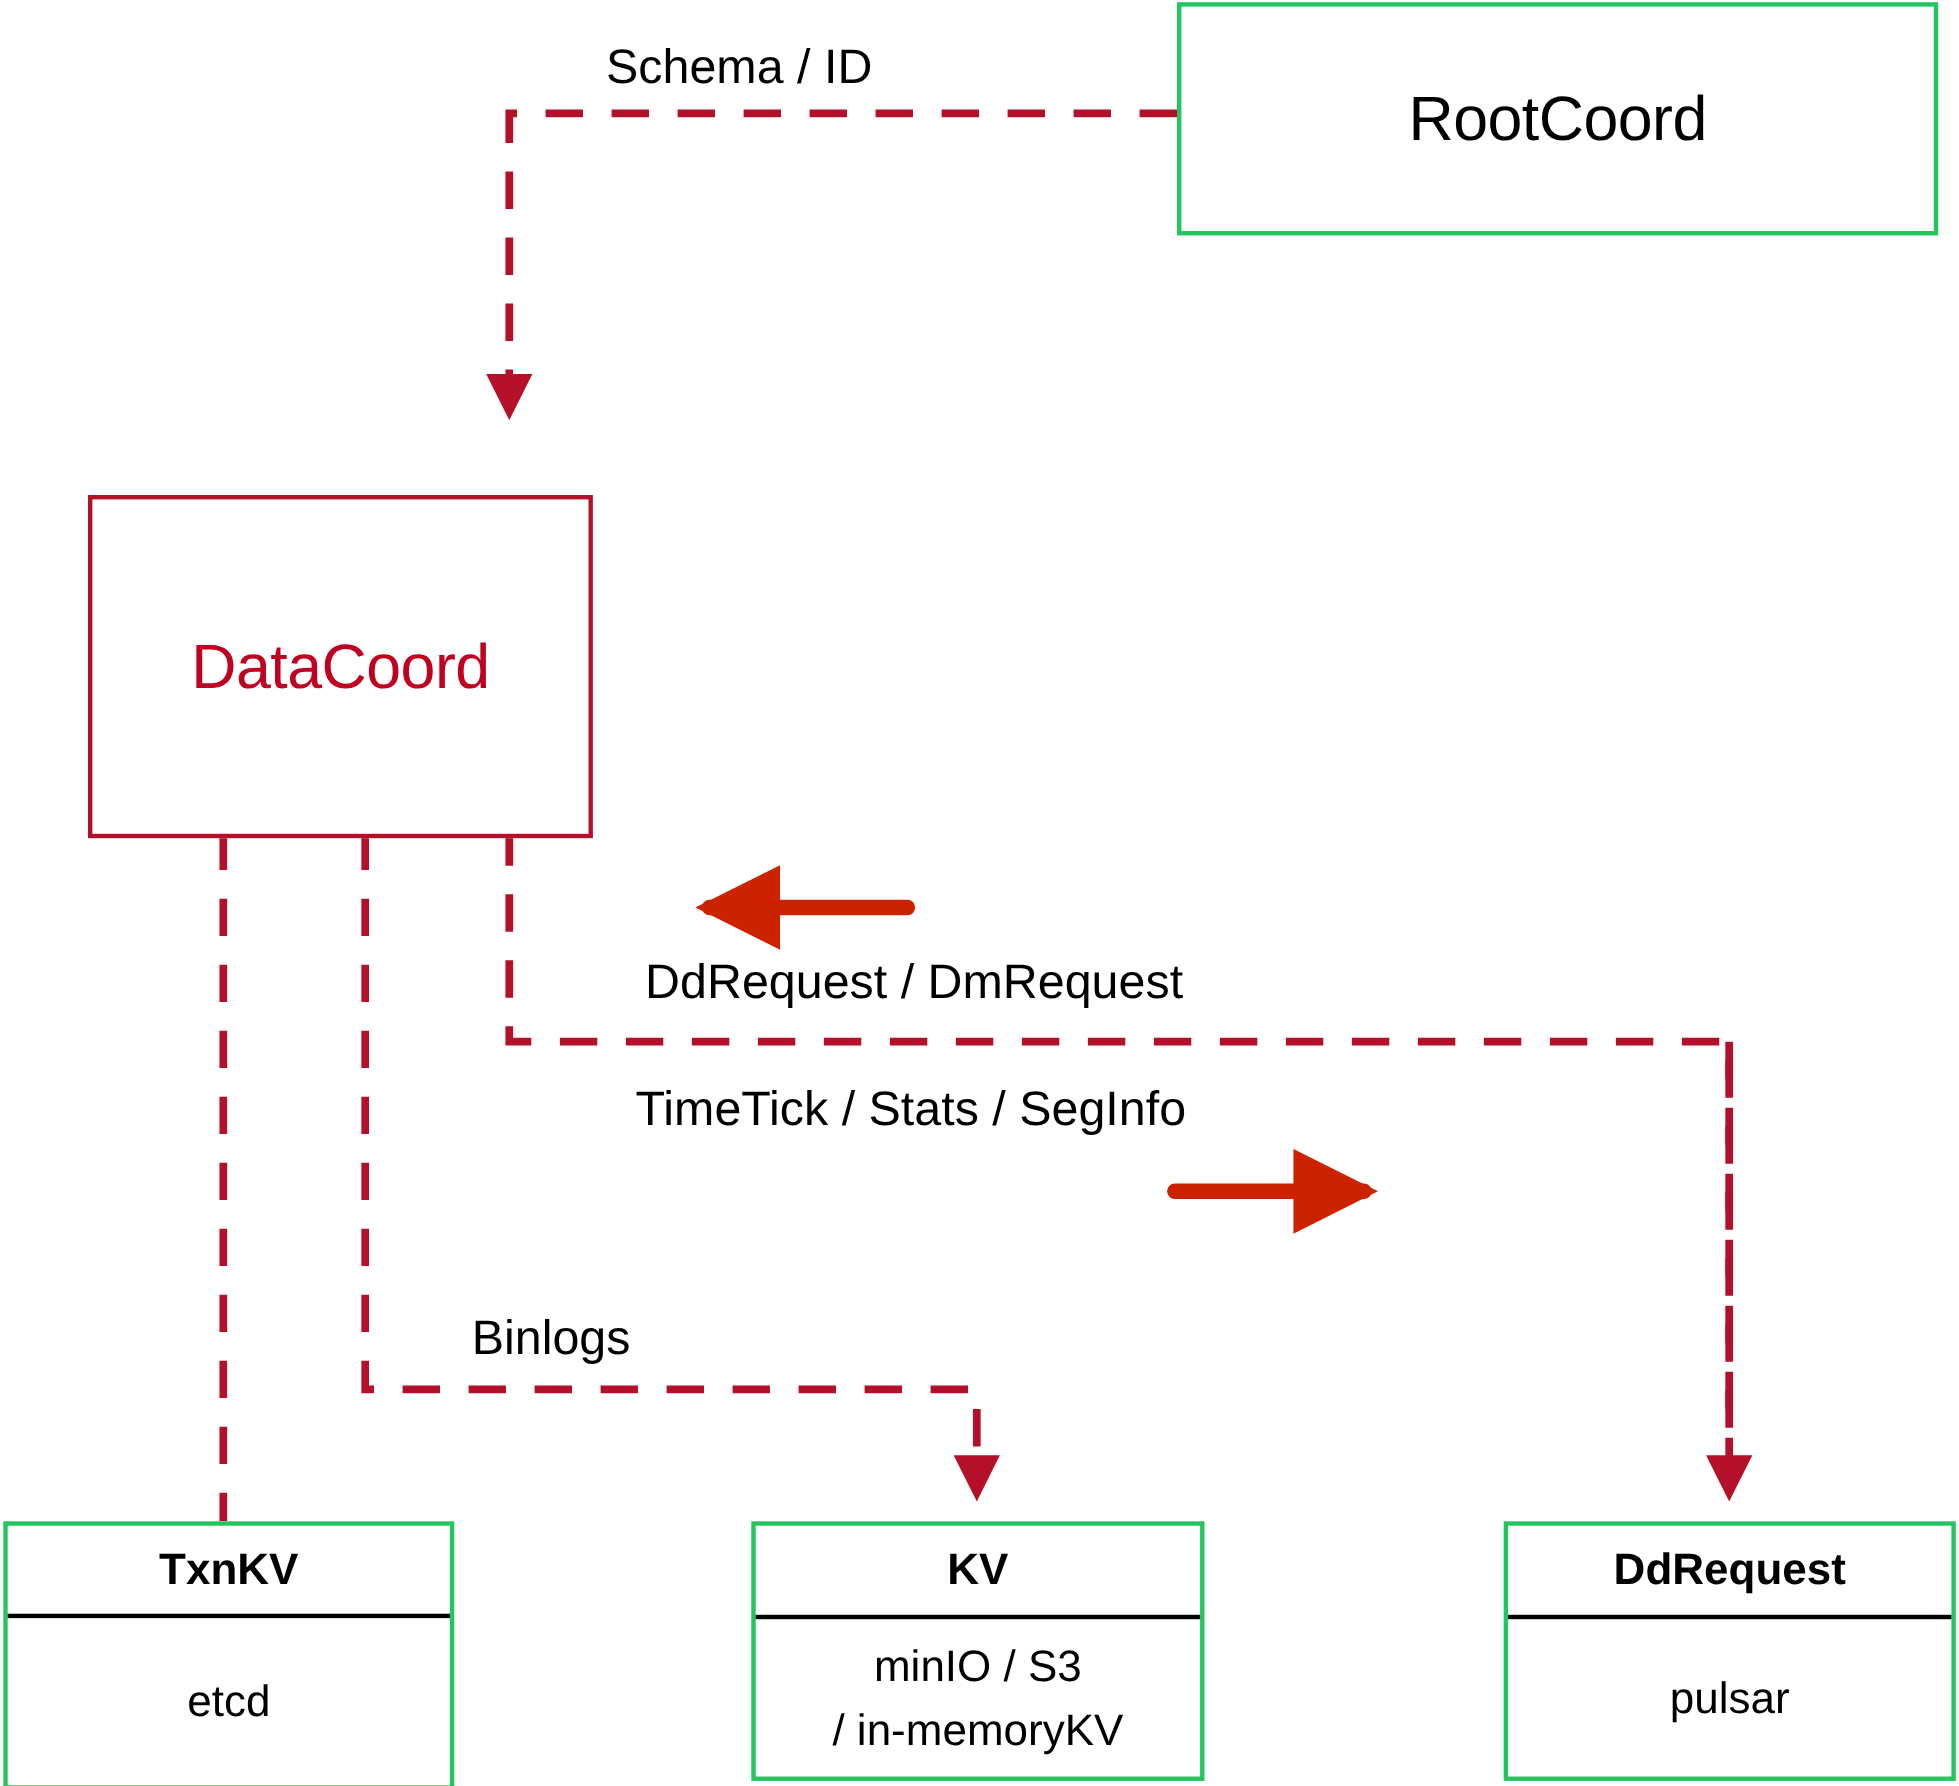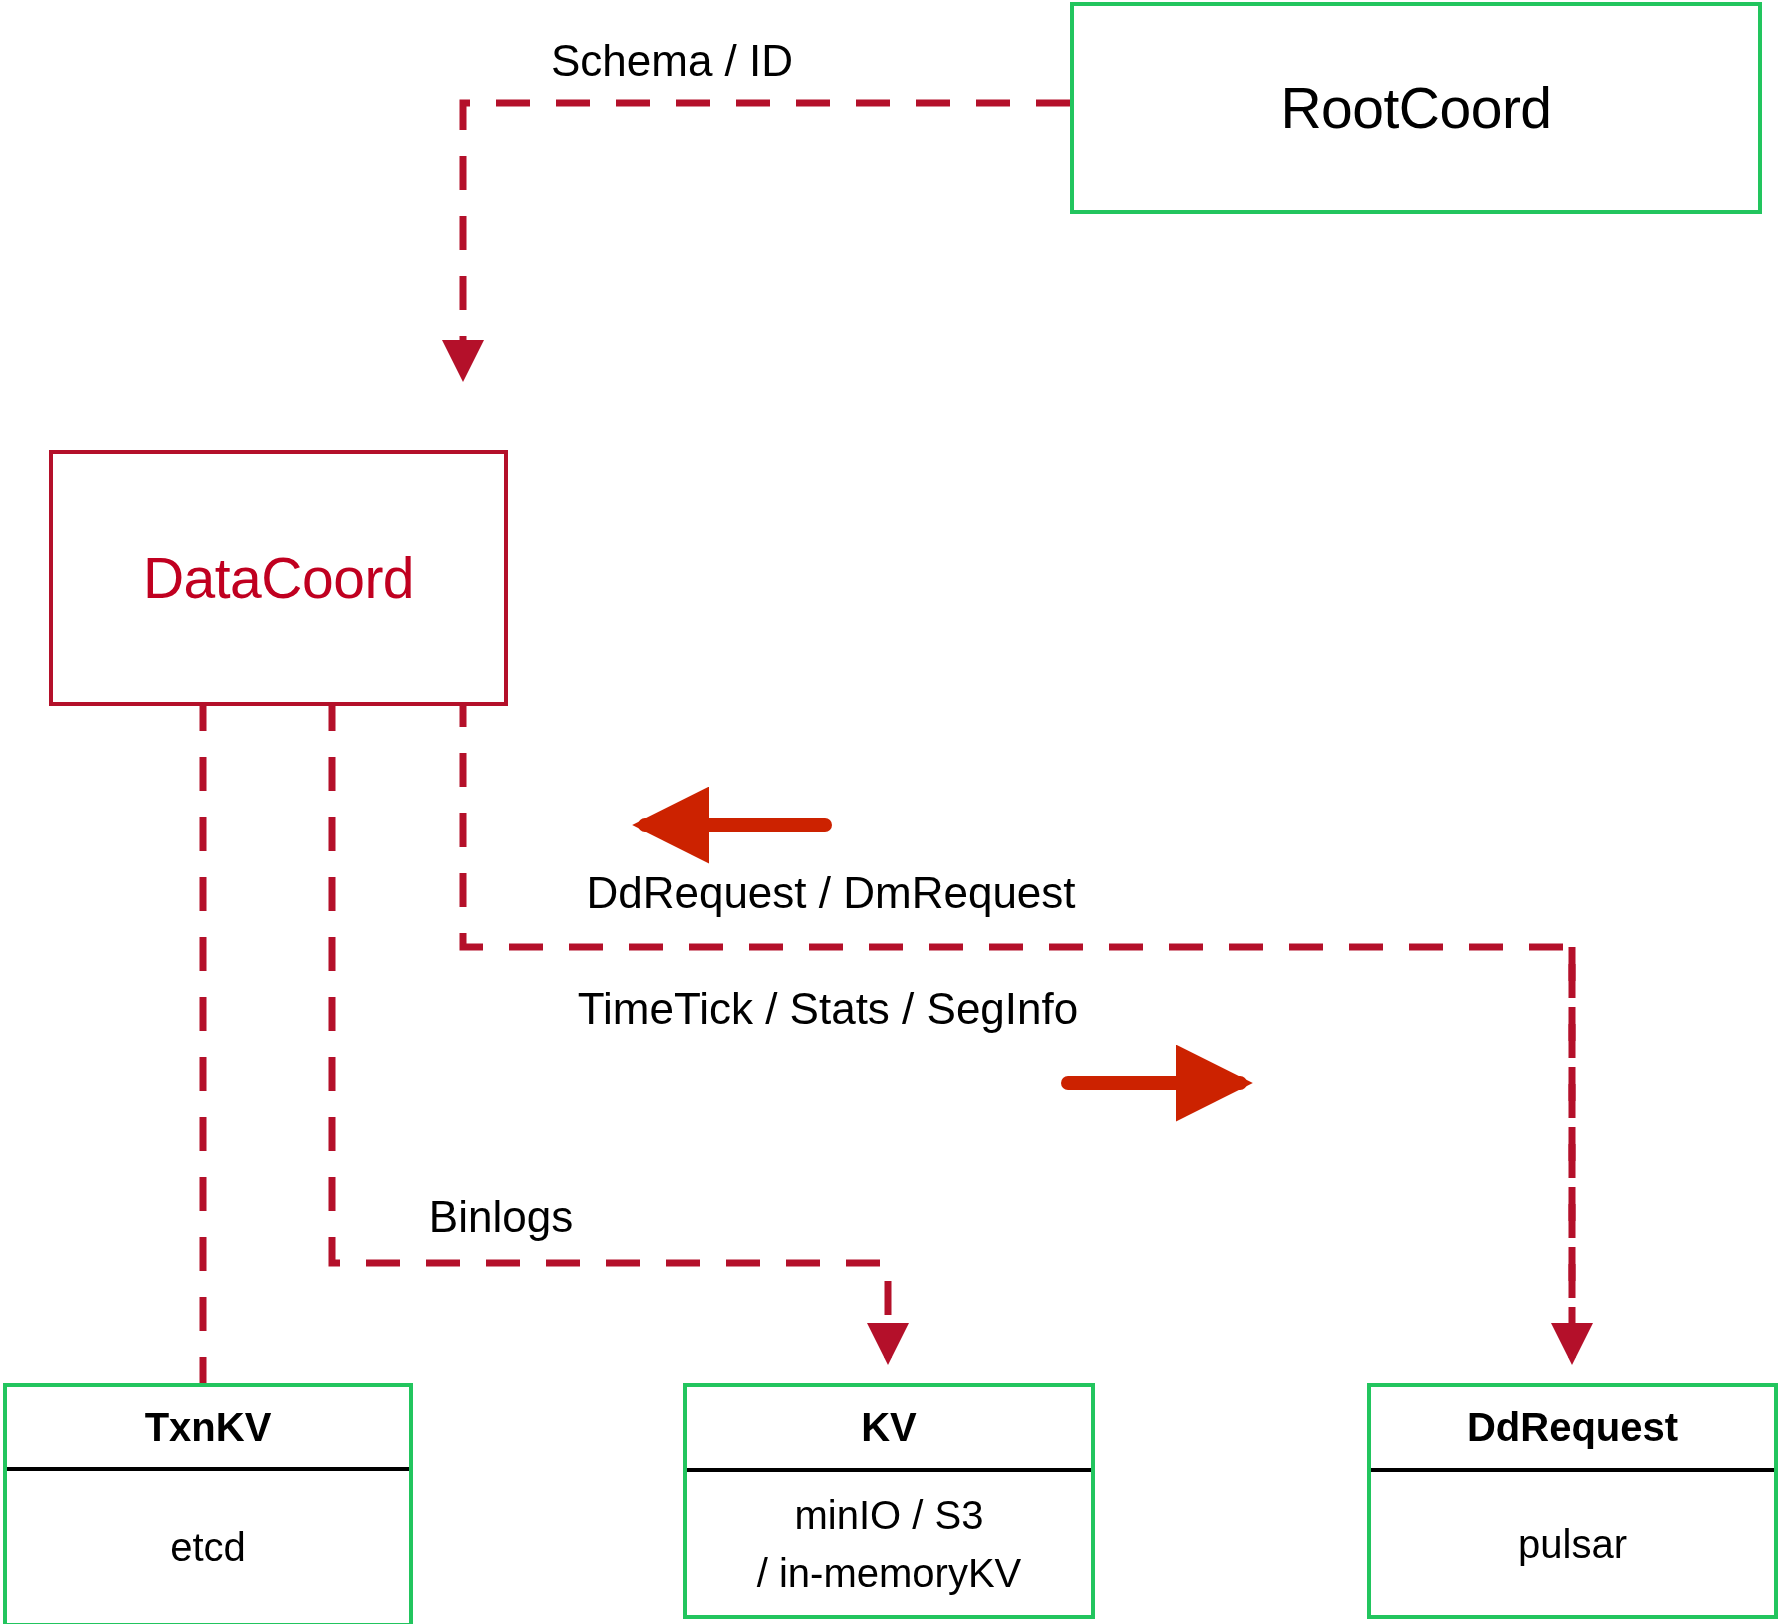--- a/index.html
+++ b/index.html
@@ -134,21 +134,21 @@
   <div class="edge-label" style="left:831px; top:868px;">DdRequest / DmRequest</div>
 
   <div class="edge-label" style="left:828px; top:984px;">TimeTick / Stats / SegInfo</div>
 
   <div class="edge-label" style="left:501px; top:1192px;">Binlogs</div>
 
   <div class="node-box node-plain" style="left:1070px; top:2px; width:692px; height:212px;">
     <div class="node-title">RootCoord</div>
   </div>
 
-  <div class="node-box node-accent" style="left:49px; top:450px; width:459px; height:256px;">
+  <div class="node-box node-accent" style="left:80px; top:450px; width:459px; height:312px;">
     <div class="node-title accent">DataCoord</div>
   </div>
 
   <div class="node-box node-plain" style="left:3px; top:1383px; width:410px; height:244px;">
     <div class="split-head" style="height:80px;">TxnKV</div>
     <div class="split-rule" style="top:80px;"></div>
     <div class="split-body" style="top:84px;">
       <div>etcd</div>
     </div>
   </div>

